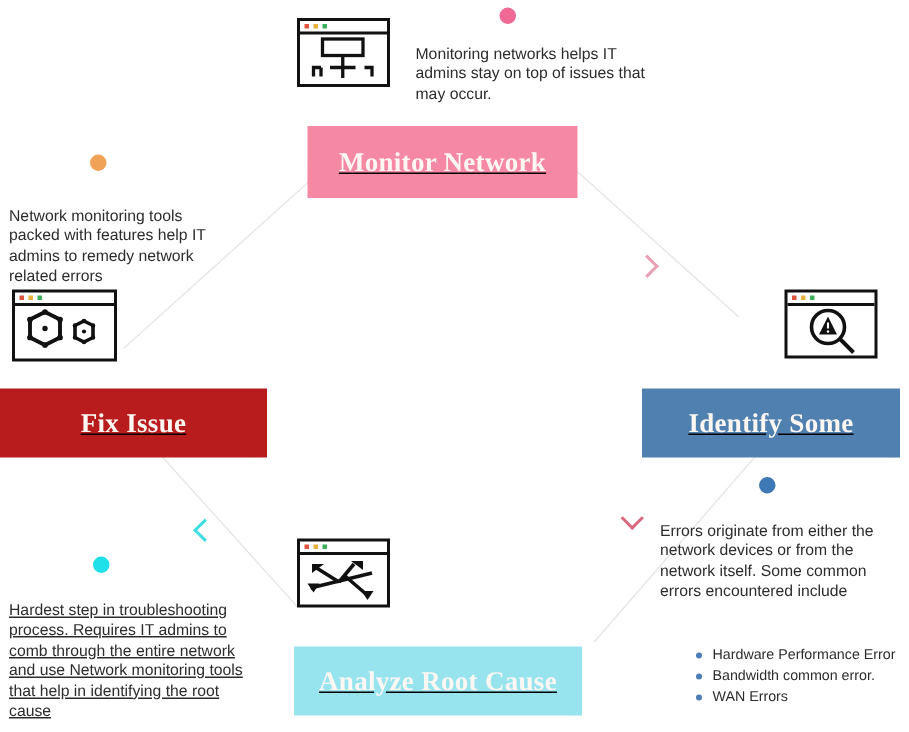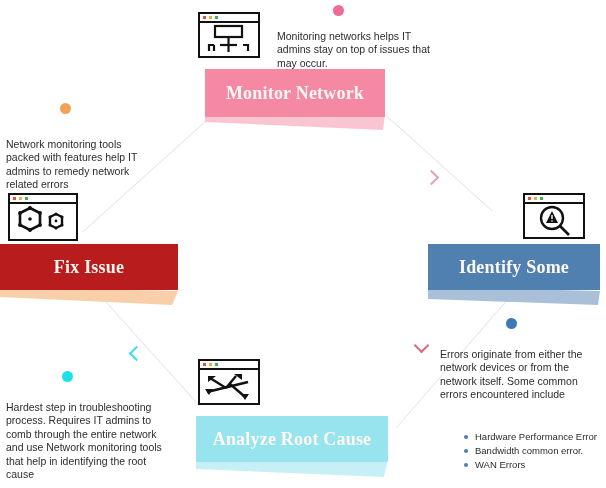--- a/index.html
+++ b/index.html
@@ -48,24 +48,25 @@
   .banner .tail {
     position: absolute;
     left: 0;
     top: 0;
     width: 100%;
     height: 100%;
   }
   .banner .plate {
     position: absolute;
     left: 0;
-    top: 1px;
+    top: 16px;
     width: 100%;
     display: flex;
     align-items: center;
+    text-decoration: underline;
   }
   .banner .label {
     color: #fdf7f3;
     font-family: "Liberation Serif", serif;
     font-weight: bold;
     font-size: 18px;
     letter-spacing: 0.2px;
     white-space: nowrap;
   }
 
@@ -231,21 +232,21 @@
     <svg class="tail" viewBox="0 0 180 62" preserveAspectRatio="none">
       <polygon points="0,42 180,46 176,62 0,54" fill="#c6f0f6"></polygon>
     </svg>
     <div class="plate" style="height:46px; background:#98e4ee; justify-content:center;">
       <span class="label">Analyze Root Cause</span>
     </div>
   </div>
 
   <div class="dot" style="left:62px; top:371px; background:#1fe0e8;"></div>
 
-  <p class="para" style="left:6px; top:390px; width:168px;">Hardest step in troubleshooting process. Requires IT admins to comb through the entire network and use Network monitoring tools that help in identifying the root cause</p>
+  <p class="para" style="left:6px; top:390px; width:168px;text-decoration:underline;">Hardest step in troubleshooting process. Requires IT admins to comb through the entire network and use Network monitoring tools that help in identifying the root cause</p>
 
   <div class="dot" style="left:60px; top:103px; background:#f0a357;"></div>
 
   <p class="para" style="left:6px; top:127px; width:152px;">Network monitoring tools packed with features help IT admins to remedy network related errors</p>
 
   <div class="winicon" style="left:8px; top:193px; width:70px; height:48px;">
     <div class="titlebar">
       <span class="tb-dot" style="left:3px;  background:#e0553f;"></span>
       <span class="tb-dot" style="left:9px;  background:#e8b13c;"></span>
       <span class="tb-dot" style="left:15px; background:#3fae5a;"></span>

